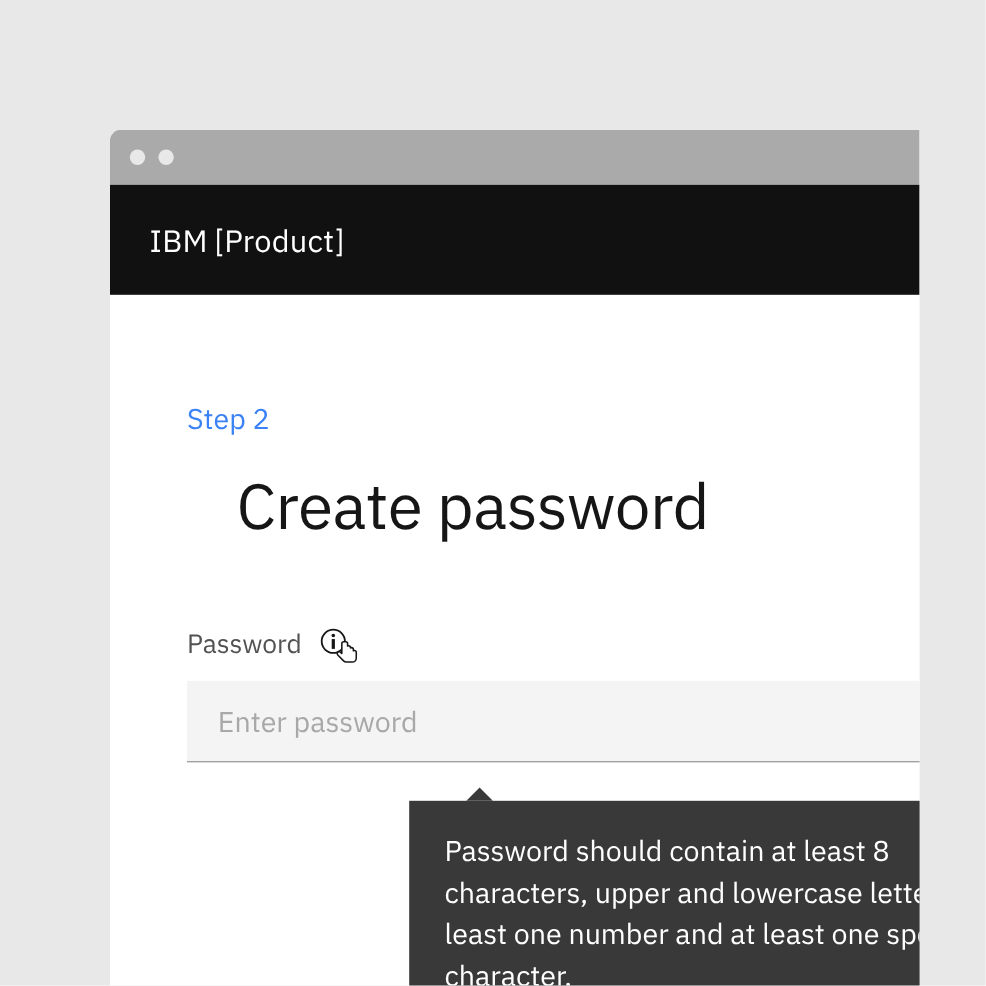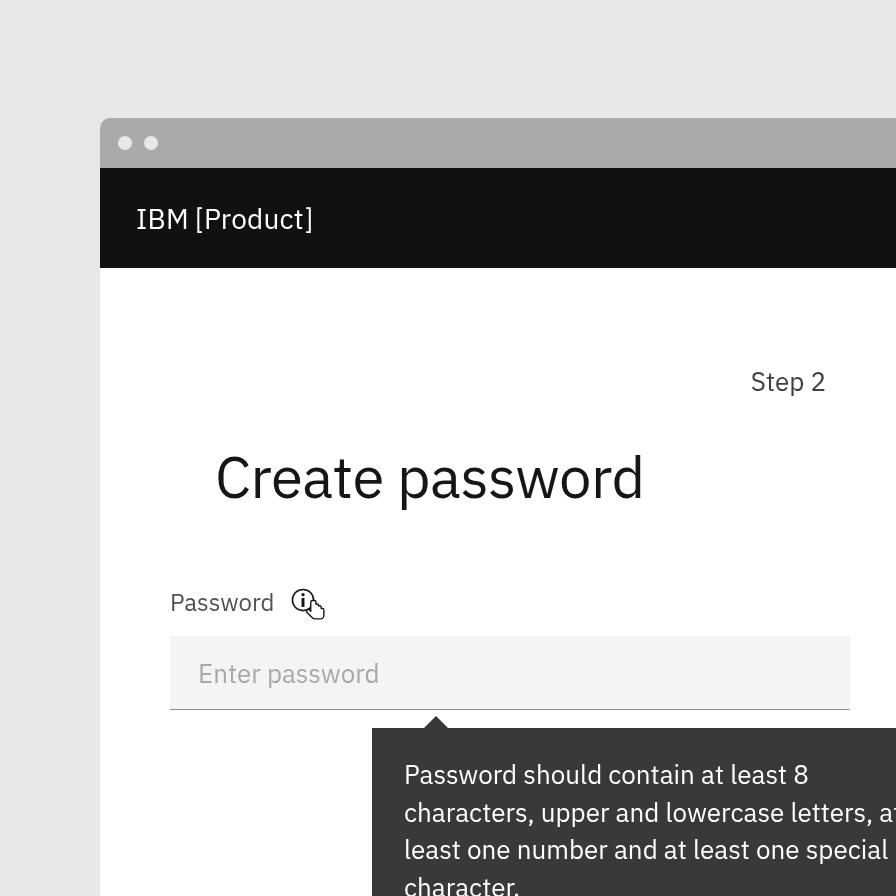--- a/index.html
+++ b/index.html
@@ -6,21 +6,21 @@
   html, body { width: 896px; height: 896px; }
   body {
     background: #e8e8e8;
     font-family: "IBM Plex Sans", -apple-system, BlinkMacSystemFont, "Segoe UI", Helvetica, Arial, sans-serif;
     overflow: hidden;
   }
   .window {
     position: absolute;
     left: 100px;
     top: 118px;
-    width: 796px;
+    width: 736px;
     height: 778px;
     background: #fff;
     border-top-left-radius: 10px;
     overflow: hidden;
   }
   .titlebar {
     height: 50px;
     background: #aaaaaa;
     display: flex;
     align-items: center;
@@ -45,23 +45,22 @@
   }
   .appbar .brand-light { font-weight: 400; margin-right: 6px; }
   .appbar .brand-bold { font-weight: 400; }
   .content {
     padding: 96px 70px 0 70px;
     color: #161616;
     position: relative;
   }
   .step-label {
     font-size: 26px;
-    color: #404040;
-    margin-bottom: 41px;
-    text-align: right;
+    color: #3b82f6;
+    margin-bottom: 24px;
   }
   .page-title {
     font-size: 58px;
     font-weight: 400;
     color: #161616;
     letter-spacing: -0.5px;
     margin-bottom: 72px;
     margin-left: 45px;
   }
   .field-label-row {

